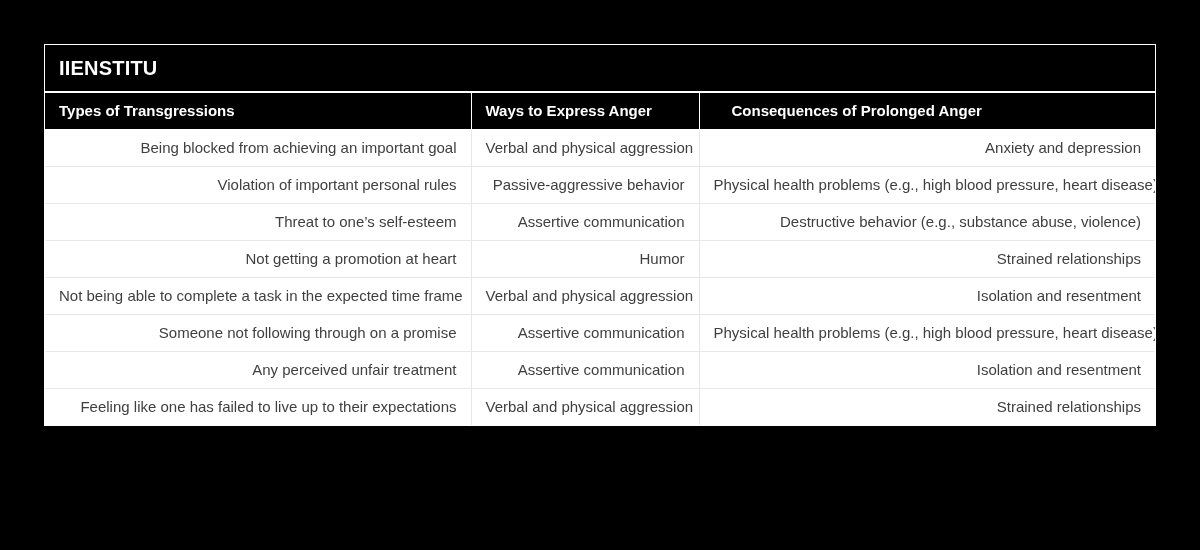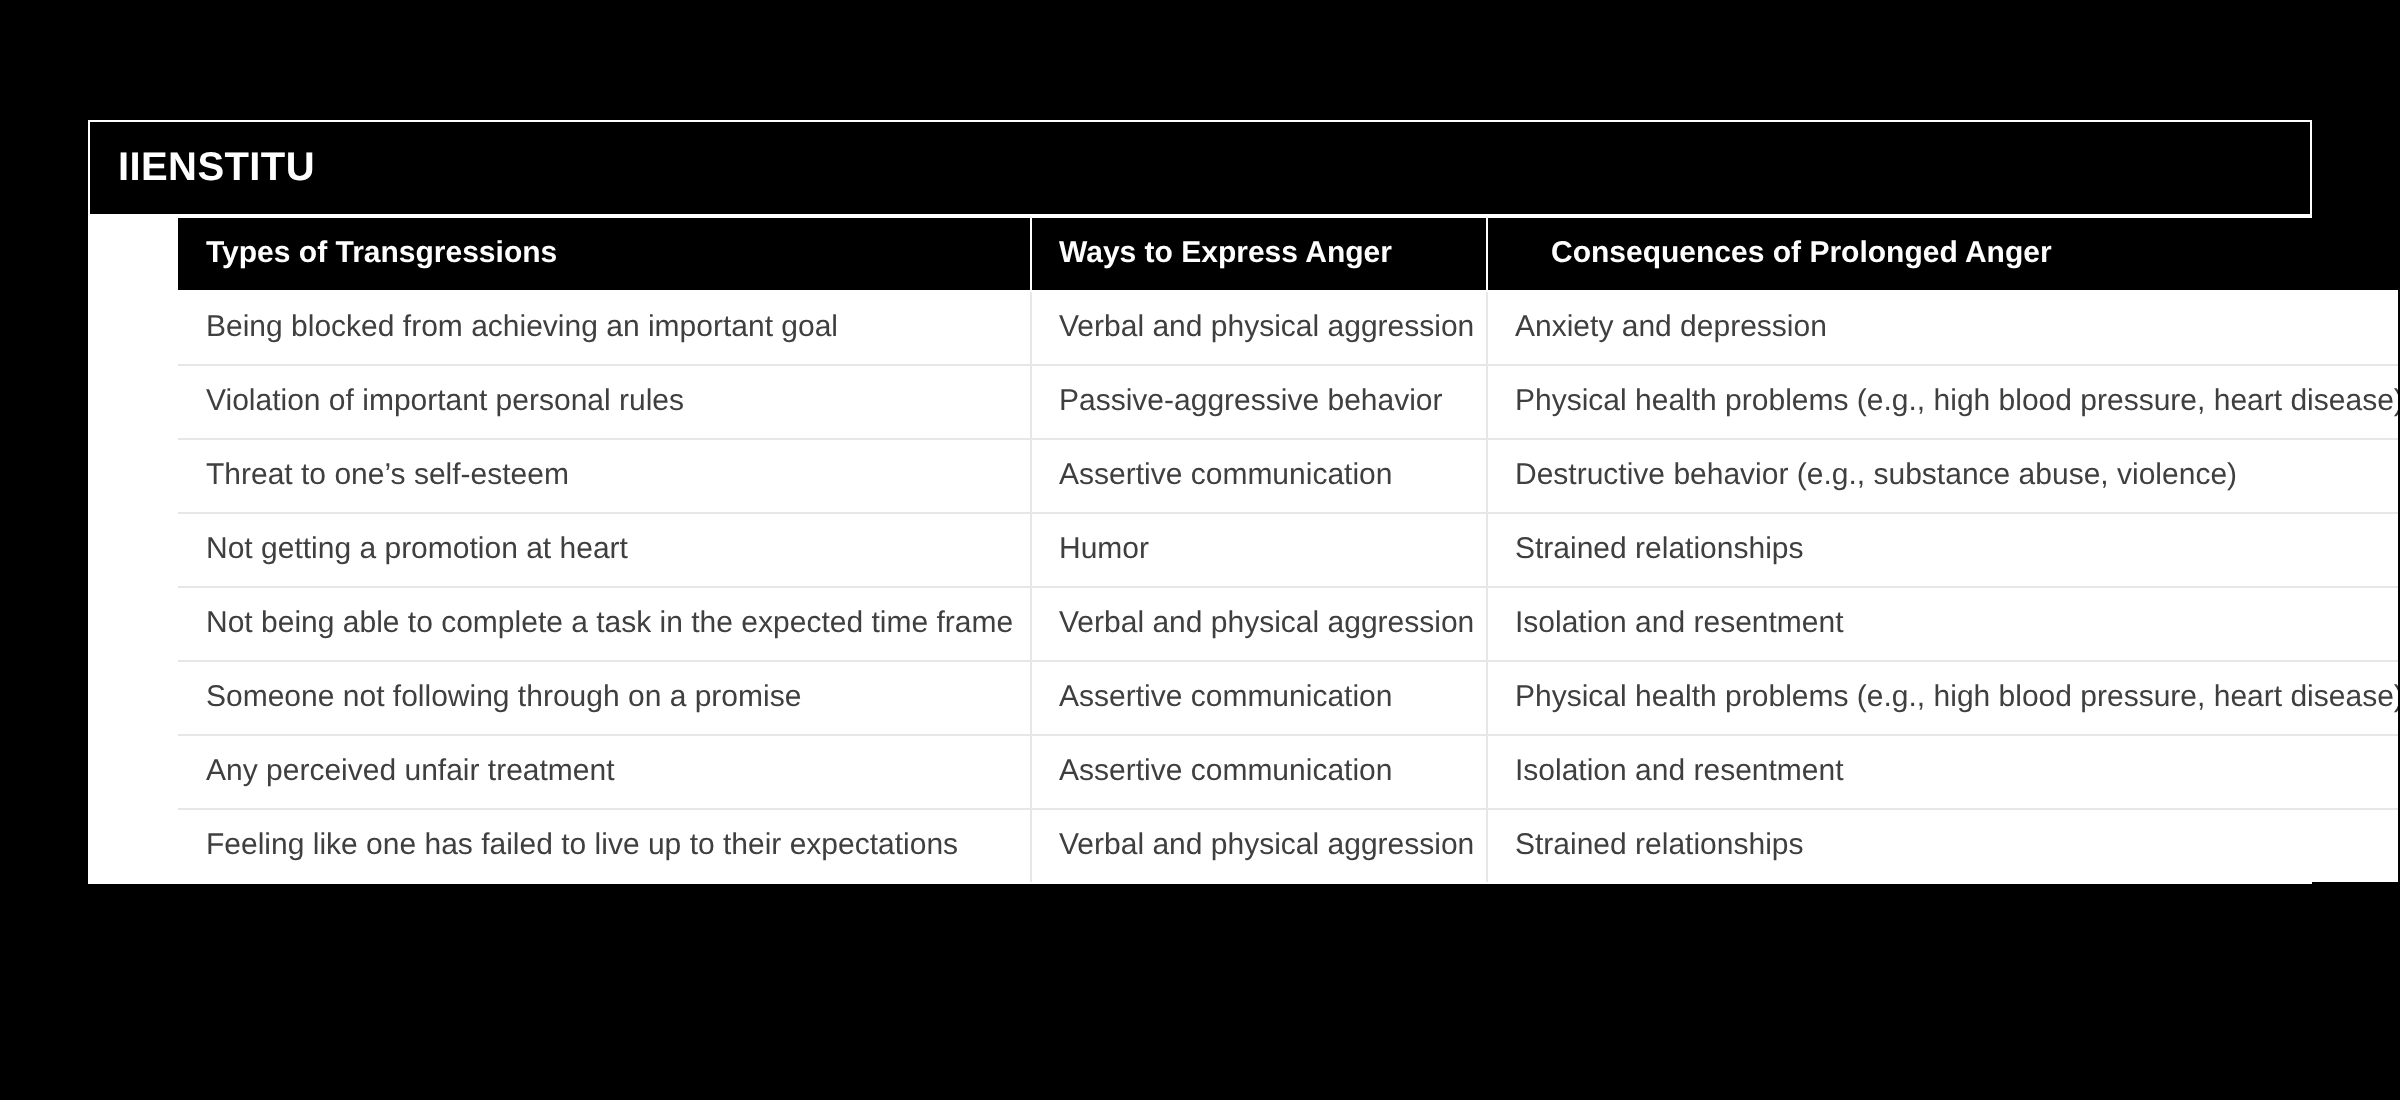--- a/index.html
+++ b/index.html
@@ -12,40 +12,39 @@
   }
   *{ box-sizing:border-box; margin:0; padding:0; }
   html,body{
     width:1200px; height:550px;
     background:var(--page-bg);
     font-family:"Liberation Sans","DejaVu Sans",sans-serif;
     overflow:hidden;
   }
   .card{
     position:absolute;
-    left:44px; top:60px;
+    left:44px; top:44px;
     width:1112px;
     background:var(--card-bg);
     padding:1px;
   }
   .title-bar{
     background:var(--header-bg);
     color:var(--header-text);
     font-size:20px;
     font-weight:700;
     line-height:24px;
     padding:11px 14px;
     margin-bottom:2px;
     letter-spacing:0.2px;
   }
   table{
     width:100%;
     border-collapse:collapse;
     table-layout:fixed;
-    margin-left:44px;
   }
   col.c1{ width:426px; }
   col.c2{ width:228px; }
   thead th{
     background:var(--header-bg);
     color:var(--header-text);
     font-size:15px;
     font-weight:700;
     text-align:left;
     padding:8px 14px;
@@ -54,21 +53,21 @@
     border-top:none;
   }
   thead th:first-child{ border-left:none; }
   thead th:last-child{ border-right:none;padding-left:32px; }
   tbody td{
     background:var(--card-bg);
     color:var(--cell-text);
     font-size:15px;
     font-weight:400;
     line-height:19px;
-    text-align:left;
+    text-align:right;
     vertical-align:middle;
     padding:8px 14px;
     height:37px;
     border:1px solid var(--row-border);
     white-space:nowrap;
     overflow:hidden;
   }
   tbody tr td:first-child{ border-left:none; }
   tbody tr td:last-child{ border-right:none; }
   tbody tr:last-child td{ border-bottom:none; }

